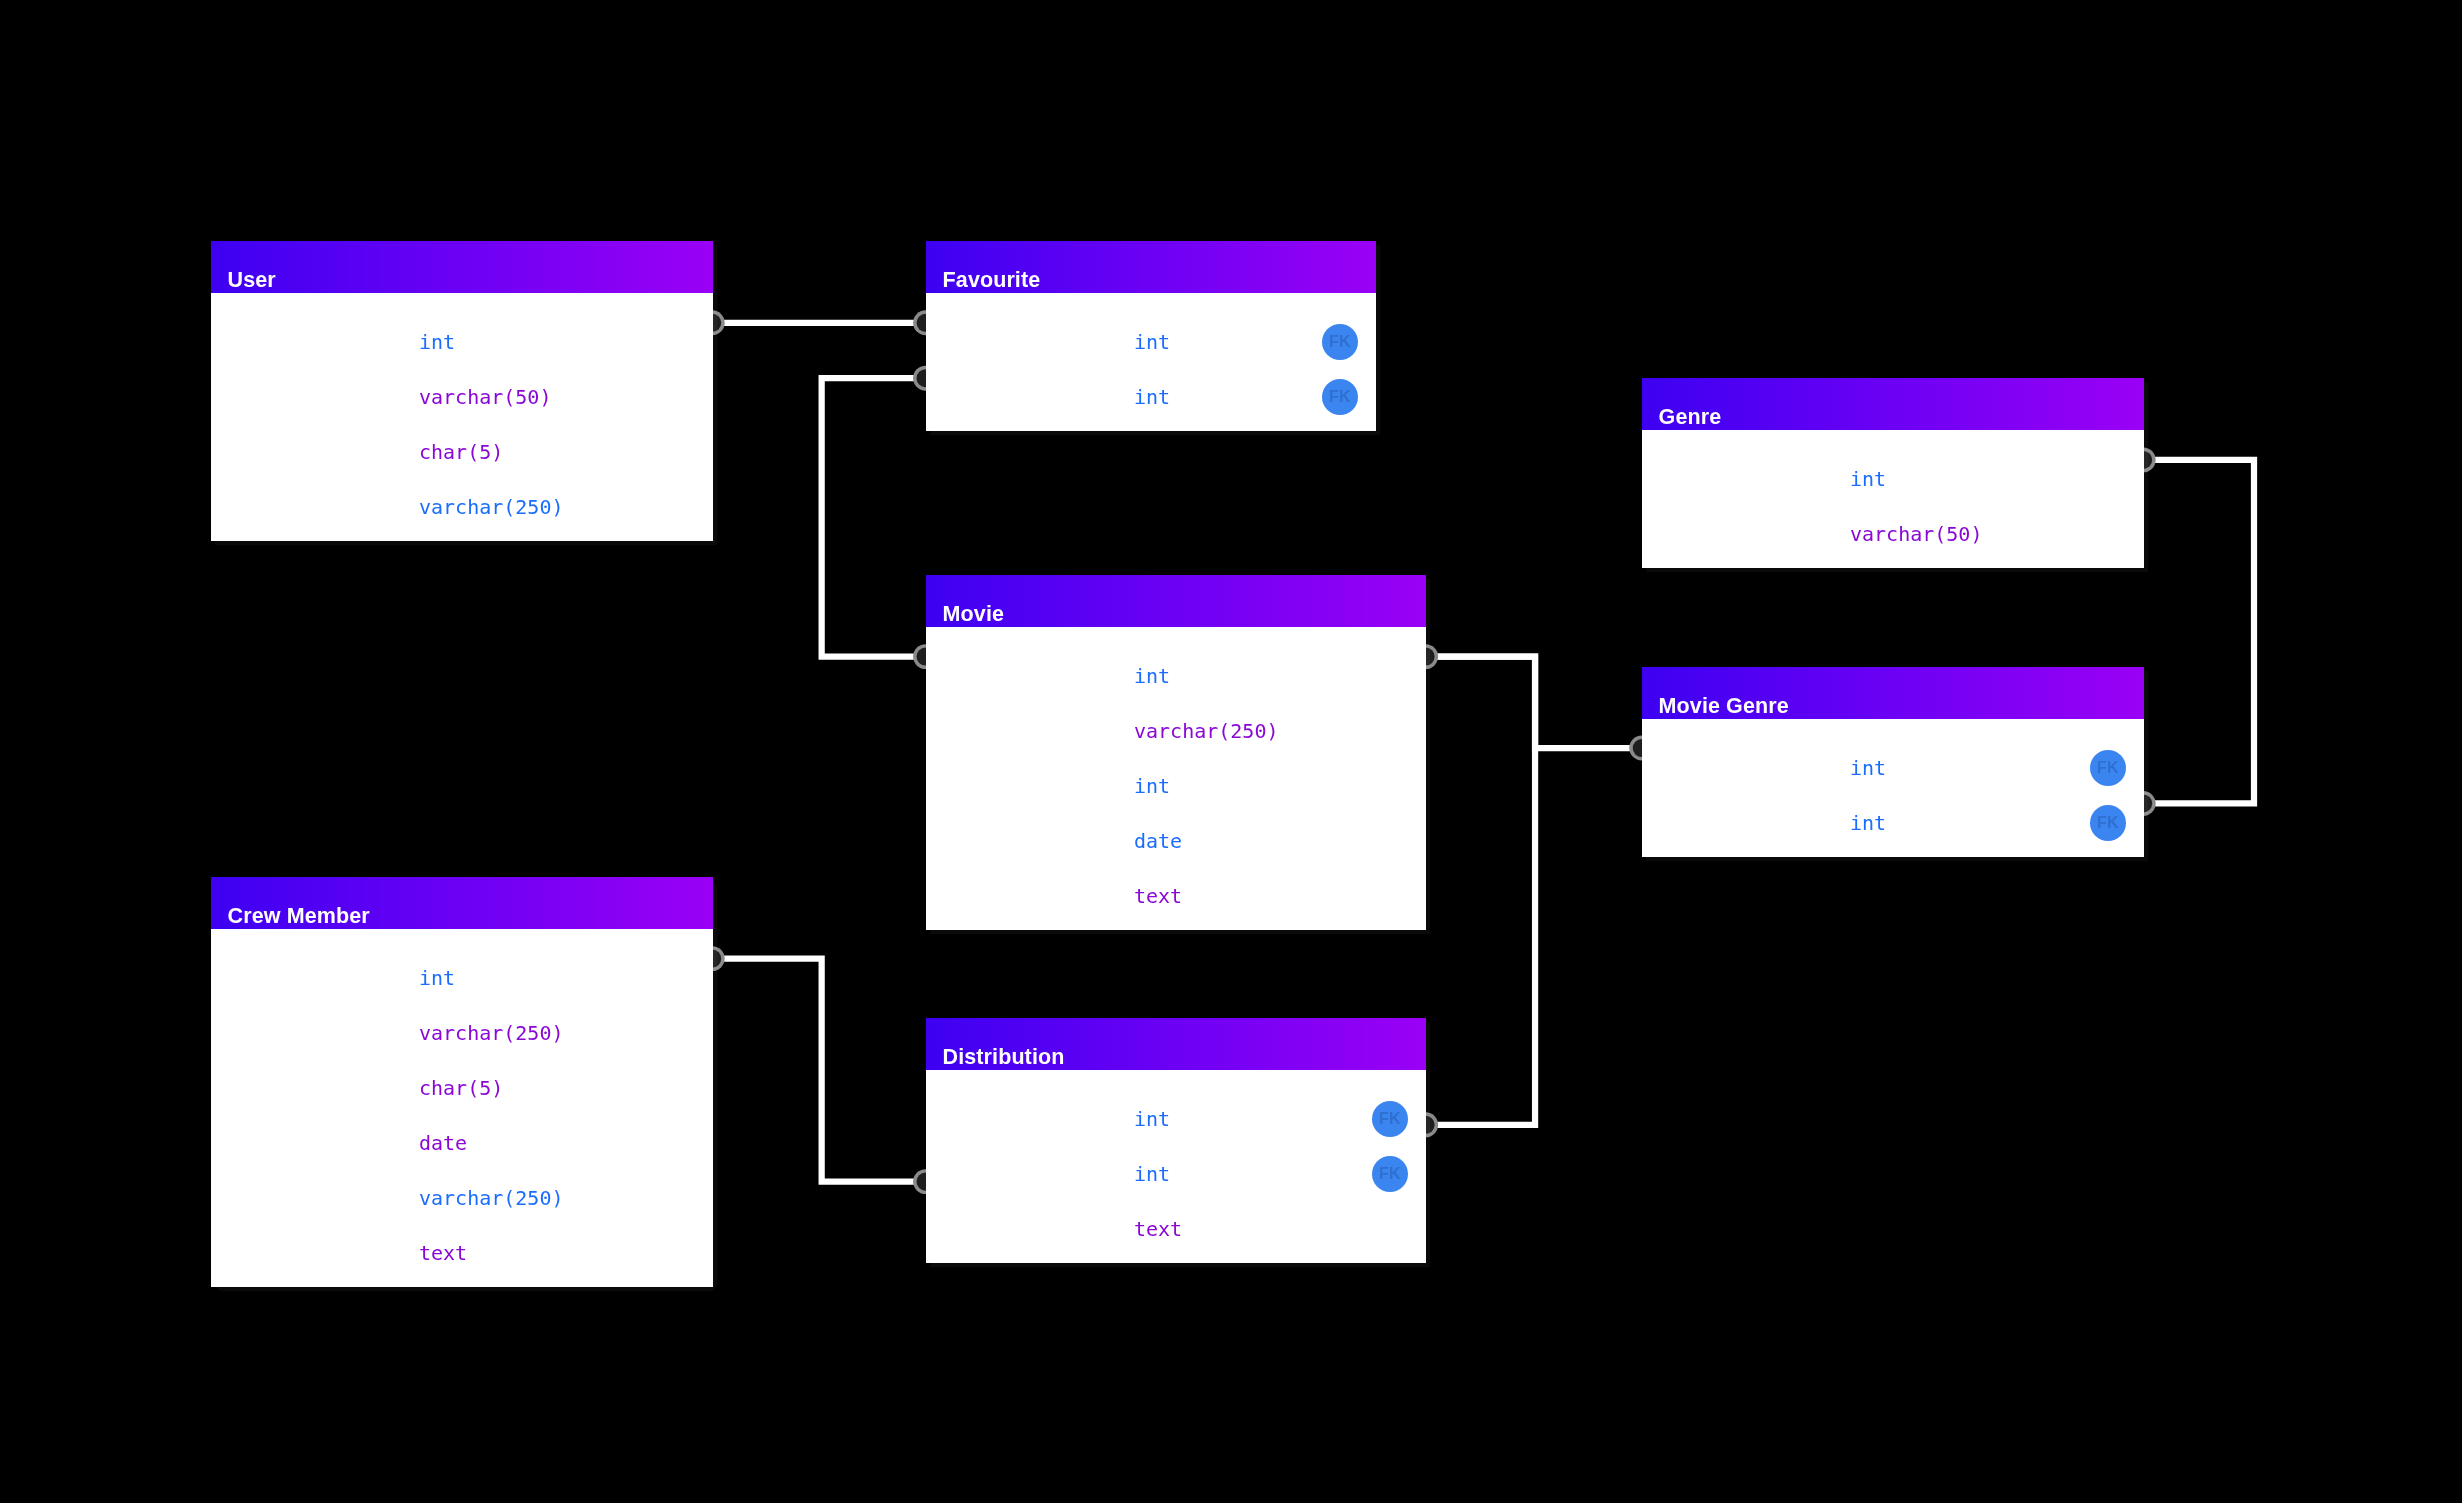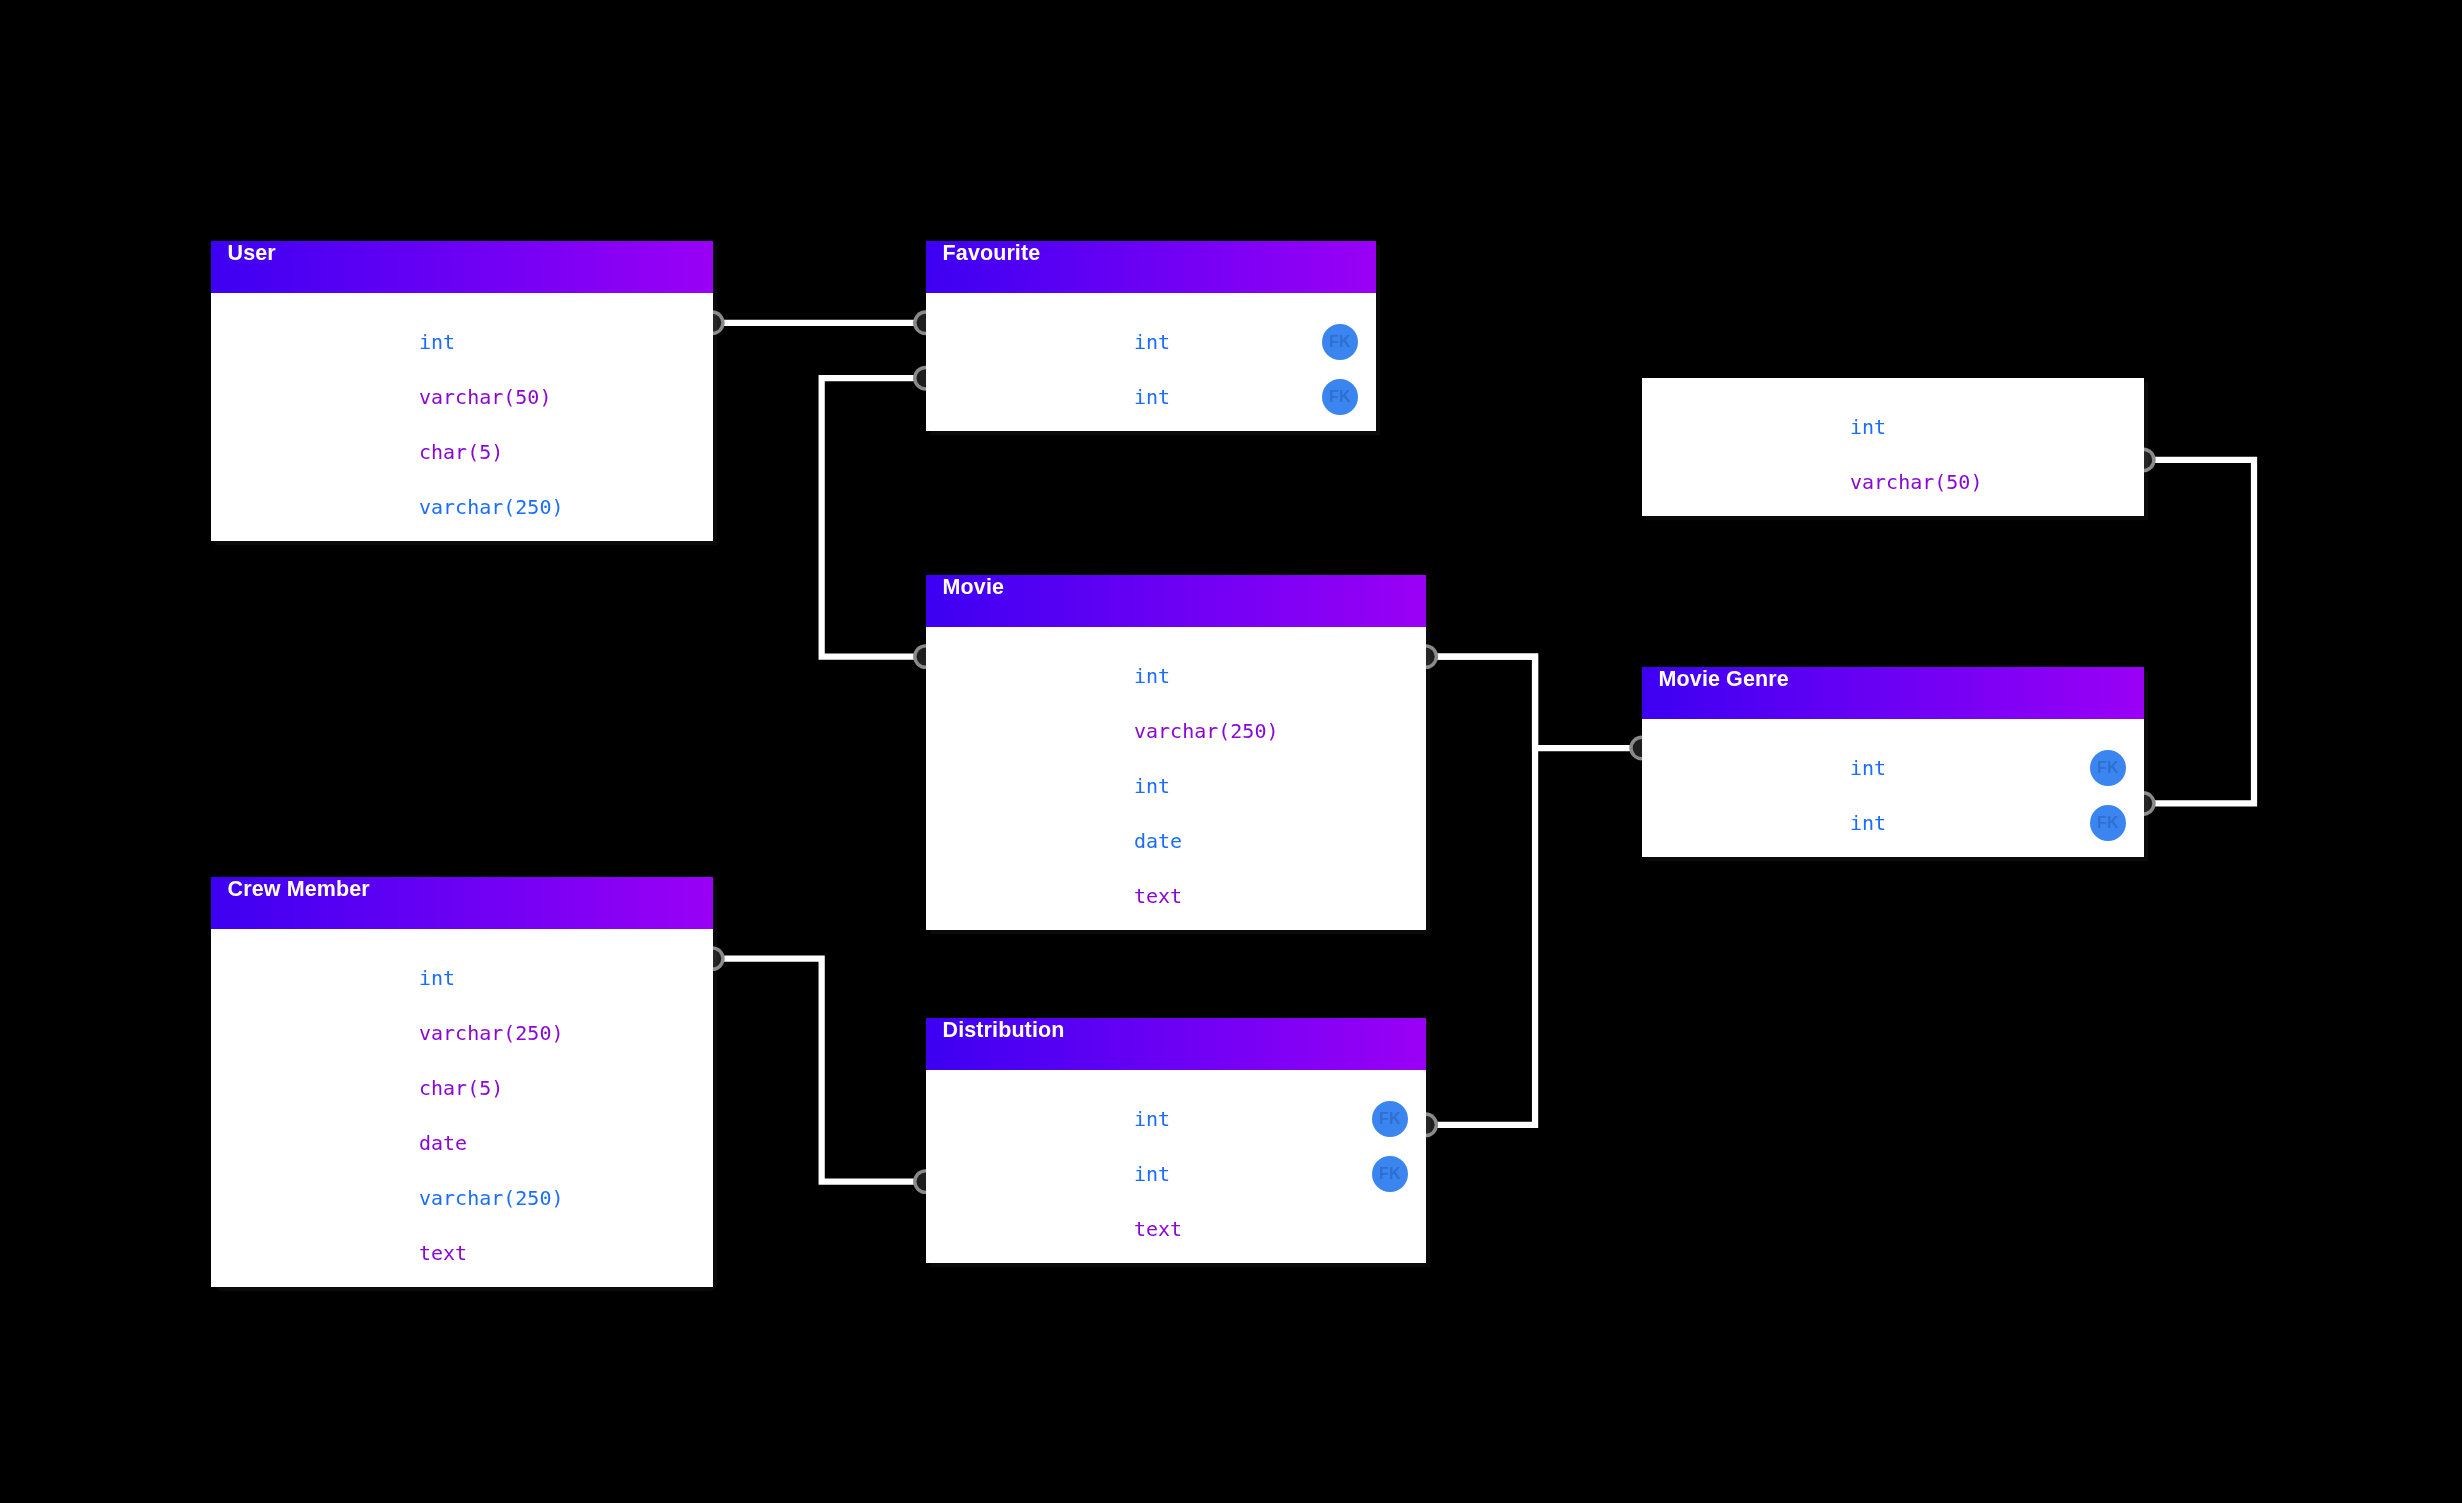--- a/index.html
+++ b/index.html
@@ -44,21 +44,21 @@
     position: absolute;
     z-index: 3;
     background: #ffffff;
     box-shadow: 4.2px 4.2px 0 rgba(255,255,255,0.04);
   }
 
   .entity-header {
     background: linear-gradient(90deg, #3d00f2 0%, #6a00f4 48%, #9a00f5 100%);
     height: 52px;
     display: flex;
-    align-items: flex-start;
+    align-items: flex-end;
     padding-left: 16.6px;
   }
 
   .entity-title {
     color: #ffffff;
     font-family: "Liberation Sans", sans-serif;
     font-size: 21.5px;
     font-weight: bold;
     letter-spacing: 0.1px;
     white-space: nowrap;
@@ -213,20 +213,23 @@
             <div class="key-badge">FK</div>
           </div>
           <div class="field-row">
             <div class="field-name"></div>
             <div class="field-type type-blue">int</div>
             <div class="key-badge">FK</div>
           </div>
         </div>
       </div>
       <div class="entity" style="left: 1642px; top: 378px; width: 502px;">
+        <div class="entity-header">
+          <div class="entity-title">Genre</div>
+        </div>
         <div class="entity-body">
           <div class="field-row">
             <div class="field-name"></div>
             <div class="field-type type-blue">int</div>
           </div>
           <div class="field-row">
             <div class="field-name"></div>
             <div class="field-type type-purple">varchar(50)</div>
           </div>
         </div>

